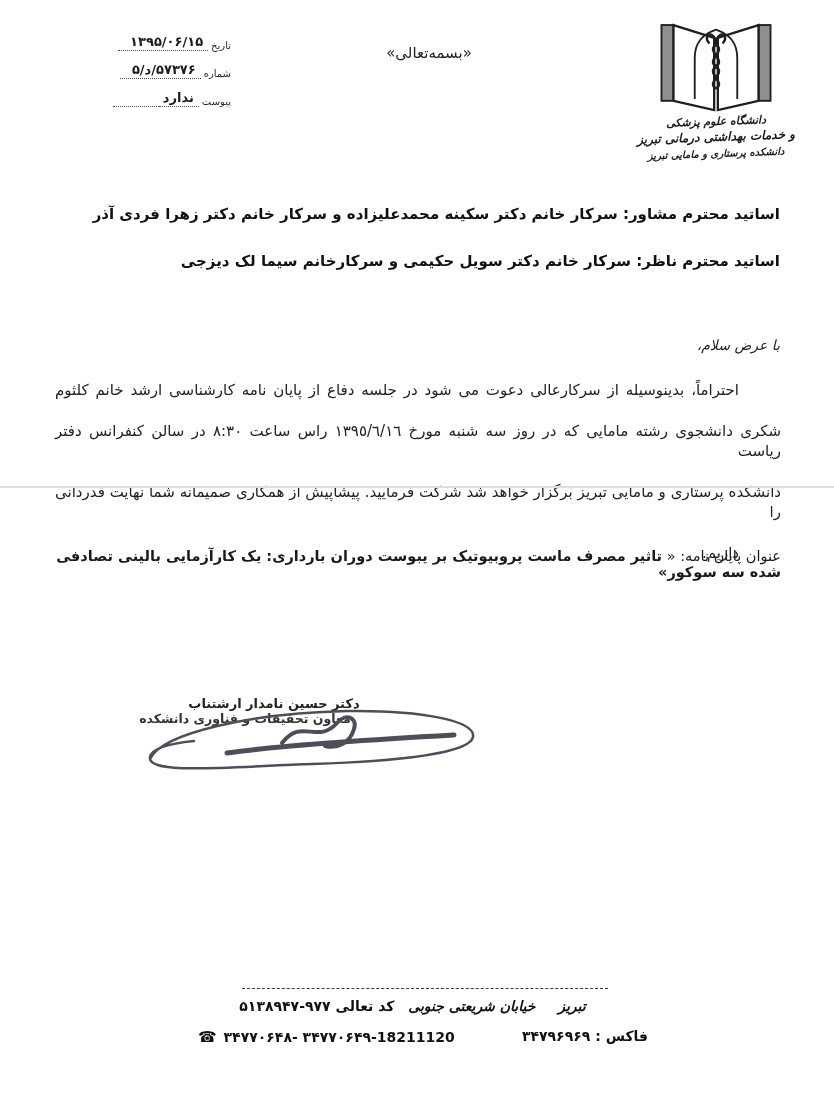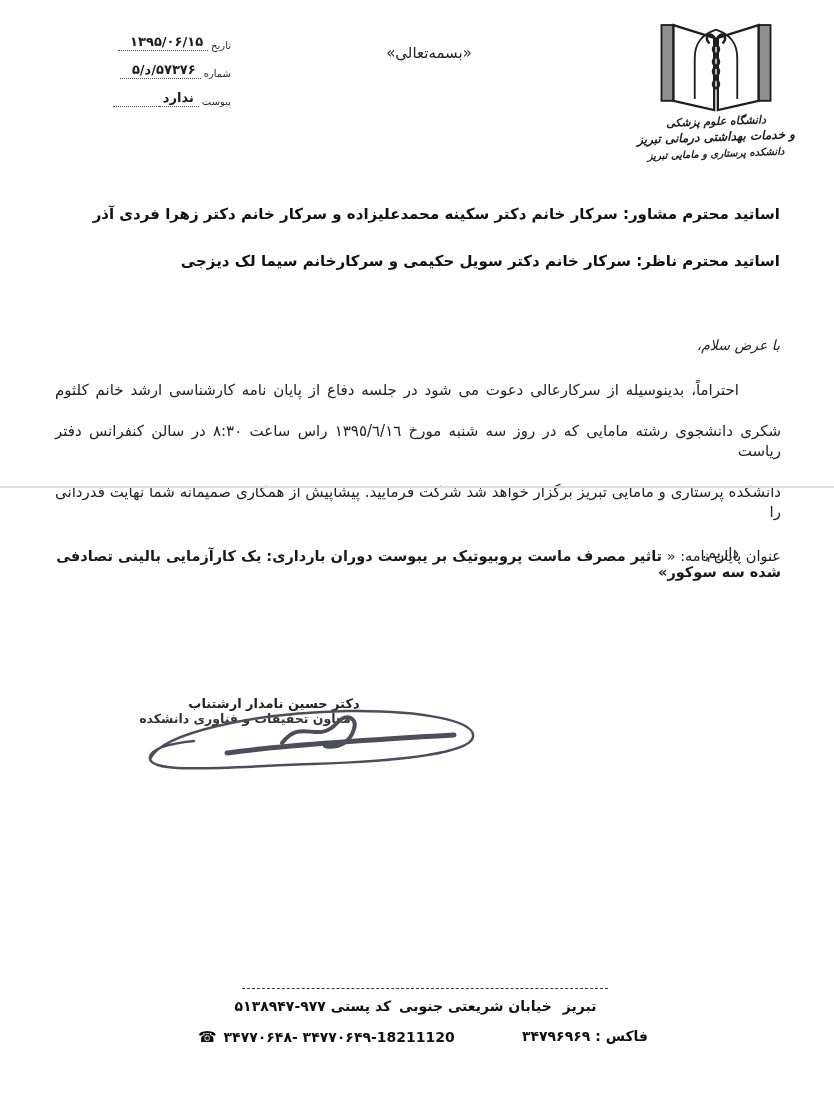--- a/index.html
+++ b/index.html
@@ -57,21 +57,21 @@
   .sig-name  { top:681px; left:168px; width:212px; text-align:center; direction:rtl;
                font-size:13px; font-weight:700; color:#222;margin-top:15px; }
   .sig-title { top:711px; left:126px; width:238px; text-align:center; direction:rtl;
                font-size:12.5px; font-weight:700; color:#333; }
   .sig-scrawl { top:697px; left:132px; }
 
   
   .footer-rule { top:988px; left:242px; width:366px; border-top:1.5px dashed #3a3a3a; }
   .footer-l1 { top:998px; left:0; width:834px; text-align:center; direction:rtl;
                font-size:14px; font-weight:700; color:#111; }
-  .footer-l1 .gapped { margin:0 3px; }
+  .footer-l1 .gapped { margin:0 9px;font-style:italic; }
   .footer-phone { top:1028px; left:198px; direction:ltr; font-size:14px; font-weight:700;
                   color:#111; white-space:nowrap; }
   .footer-phone .tel-glyph { font-size:15px; margin-right:2px; }
   .footer-fax { top:1028px; left:518px; width:130px; direction:rtl; font-size:14px;
                 font-weight:700; color:#111; white-space:nowrap; }
   .footer-url { top:1050px; left:0; width:834px; text-align:center;
                 font-family:"Liberation Serif", serif; font-weight:700; font-size:16px; color:#000; }
 </style>
 </head>
 <body>
@@ -142,21 +142,21 @@
       <path stroke-width="4" d="M150,46 C170,20 185,48 205,26 C213,16 226,20 222,32 C218,46 205,52 193,49"></path>
       <path stroke-width="5" d="M95,56 C150,48 250,42 322,38"></path>
     </g>
   </svg>
 
   <div class="abs footer-rule"></div>
 
   <div class="abs footer-l1">
     <span class="gapped">تبریز</span>
     <span class="gapped">خیابان شریعتی جنوبی</span>
-    <span>کد پستی</span>
+    <span>کد تعالی</span>
     <span dir="ltr">۵۱۳۸۹۴۷-۹۷۷</span>
   </div>
 
   <div class="abs footer-phone">
     <span class="tel-glyph">☎</span>
     <span>۳۴۷۷۰۶۴۸- ۳۴۷۷۰۶۴۹-18211120</span>
   </div>
 
   <div class="abs footer-fax">
     <span>فاکس :</span>

